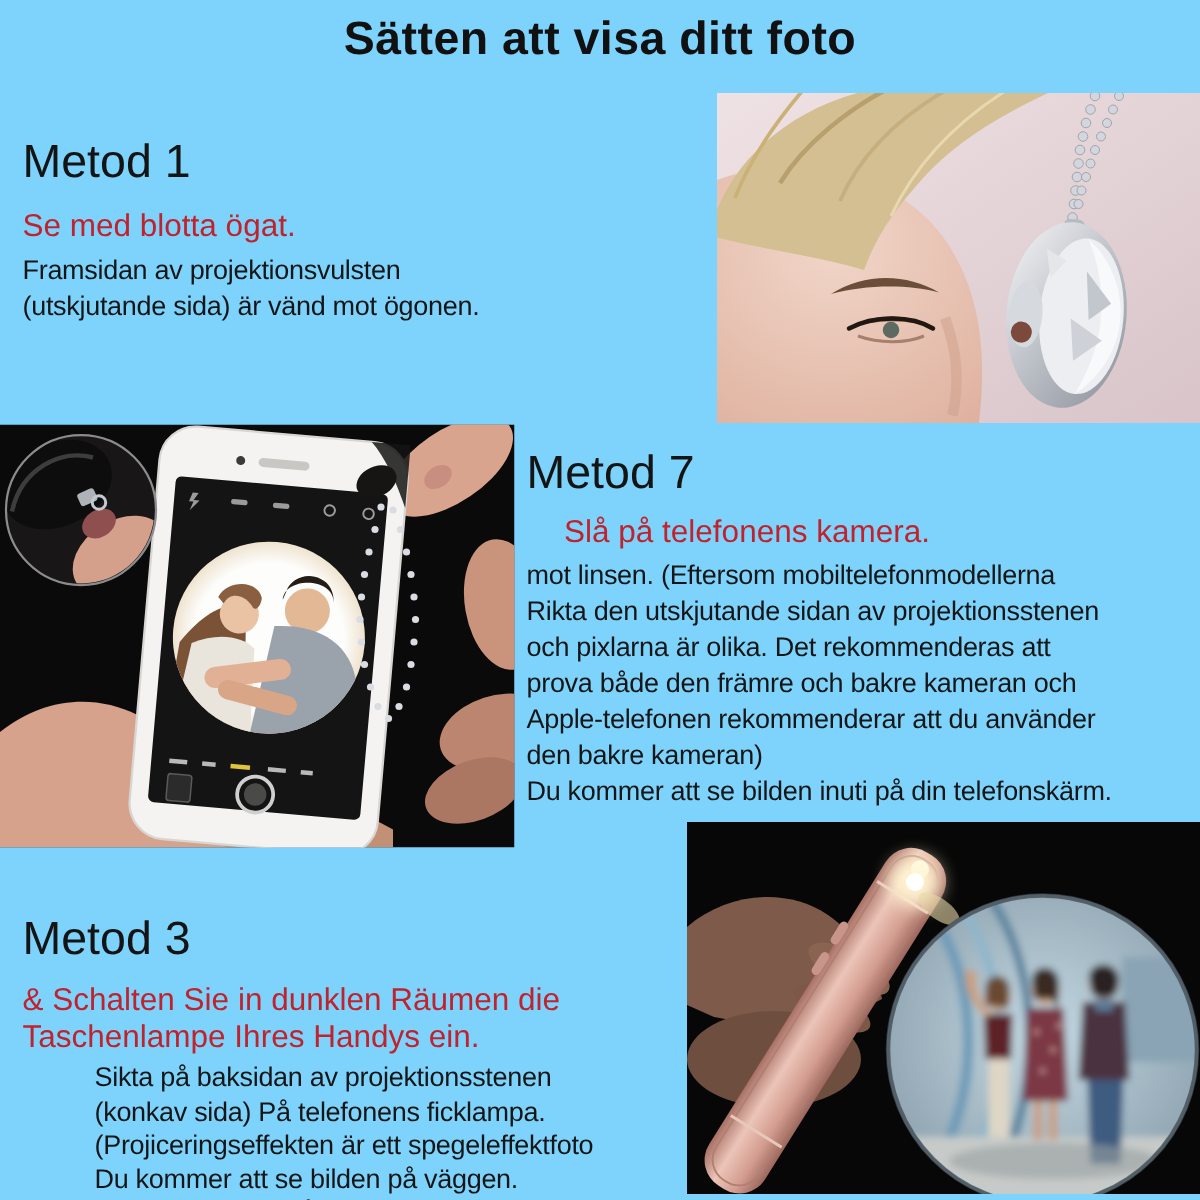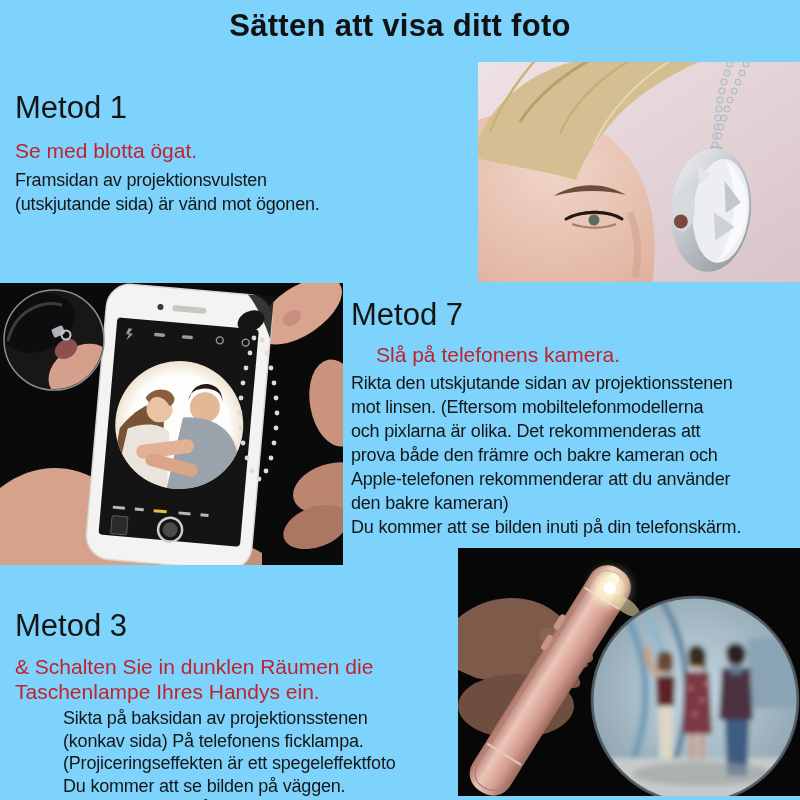--- a/index.html
+++ b/index.html
@@ -222,22 +222,22 @@
           <circle cx="66" cy="52" r="4.5" fill="none" stroke="#c4c9d0" stroke-width="2"></circle>
         </g>
       </g>
     </svg>
   </figure>
 
   <section class="sec sec2">
     <div class="h">Metod 7</div>
     <div class="sub">Slå på telefonens kamera.</div>
     <div class="body">
+      <div class="bl">mot linsen. (Eftersom mobiltelefonmodellerna</div>
       <div class="bl">Rikta den utskjutande sidan av projektionsstenen</div>
-      <div class="bl">mot linsen. (Eftersom mobiltelefonmodellerna</div>
       <div class="bl">och pixlarna är olika. Det rekommenderas att</div>
       <div class="bl">prova både den främre och bakre kameran och</div>
       <div class="bl">Apple-telefonen rekommenderar att du använder</div>
       <div class="bl">den bakre kameran)</div>
       <div class="bl">Du kommer att se bilden inuti på din telefonskärm.</div>
     </div>
   </section>
 
   <section class="sec sec3">
     <div class="h">Metod 3</div>

